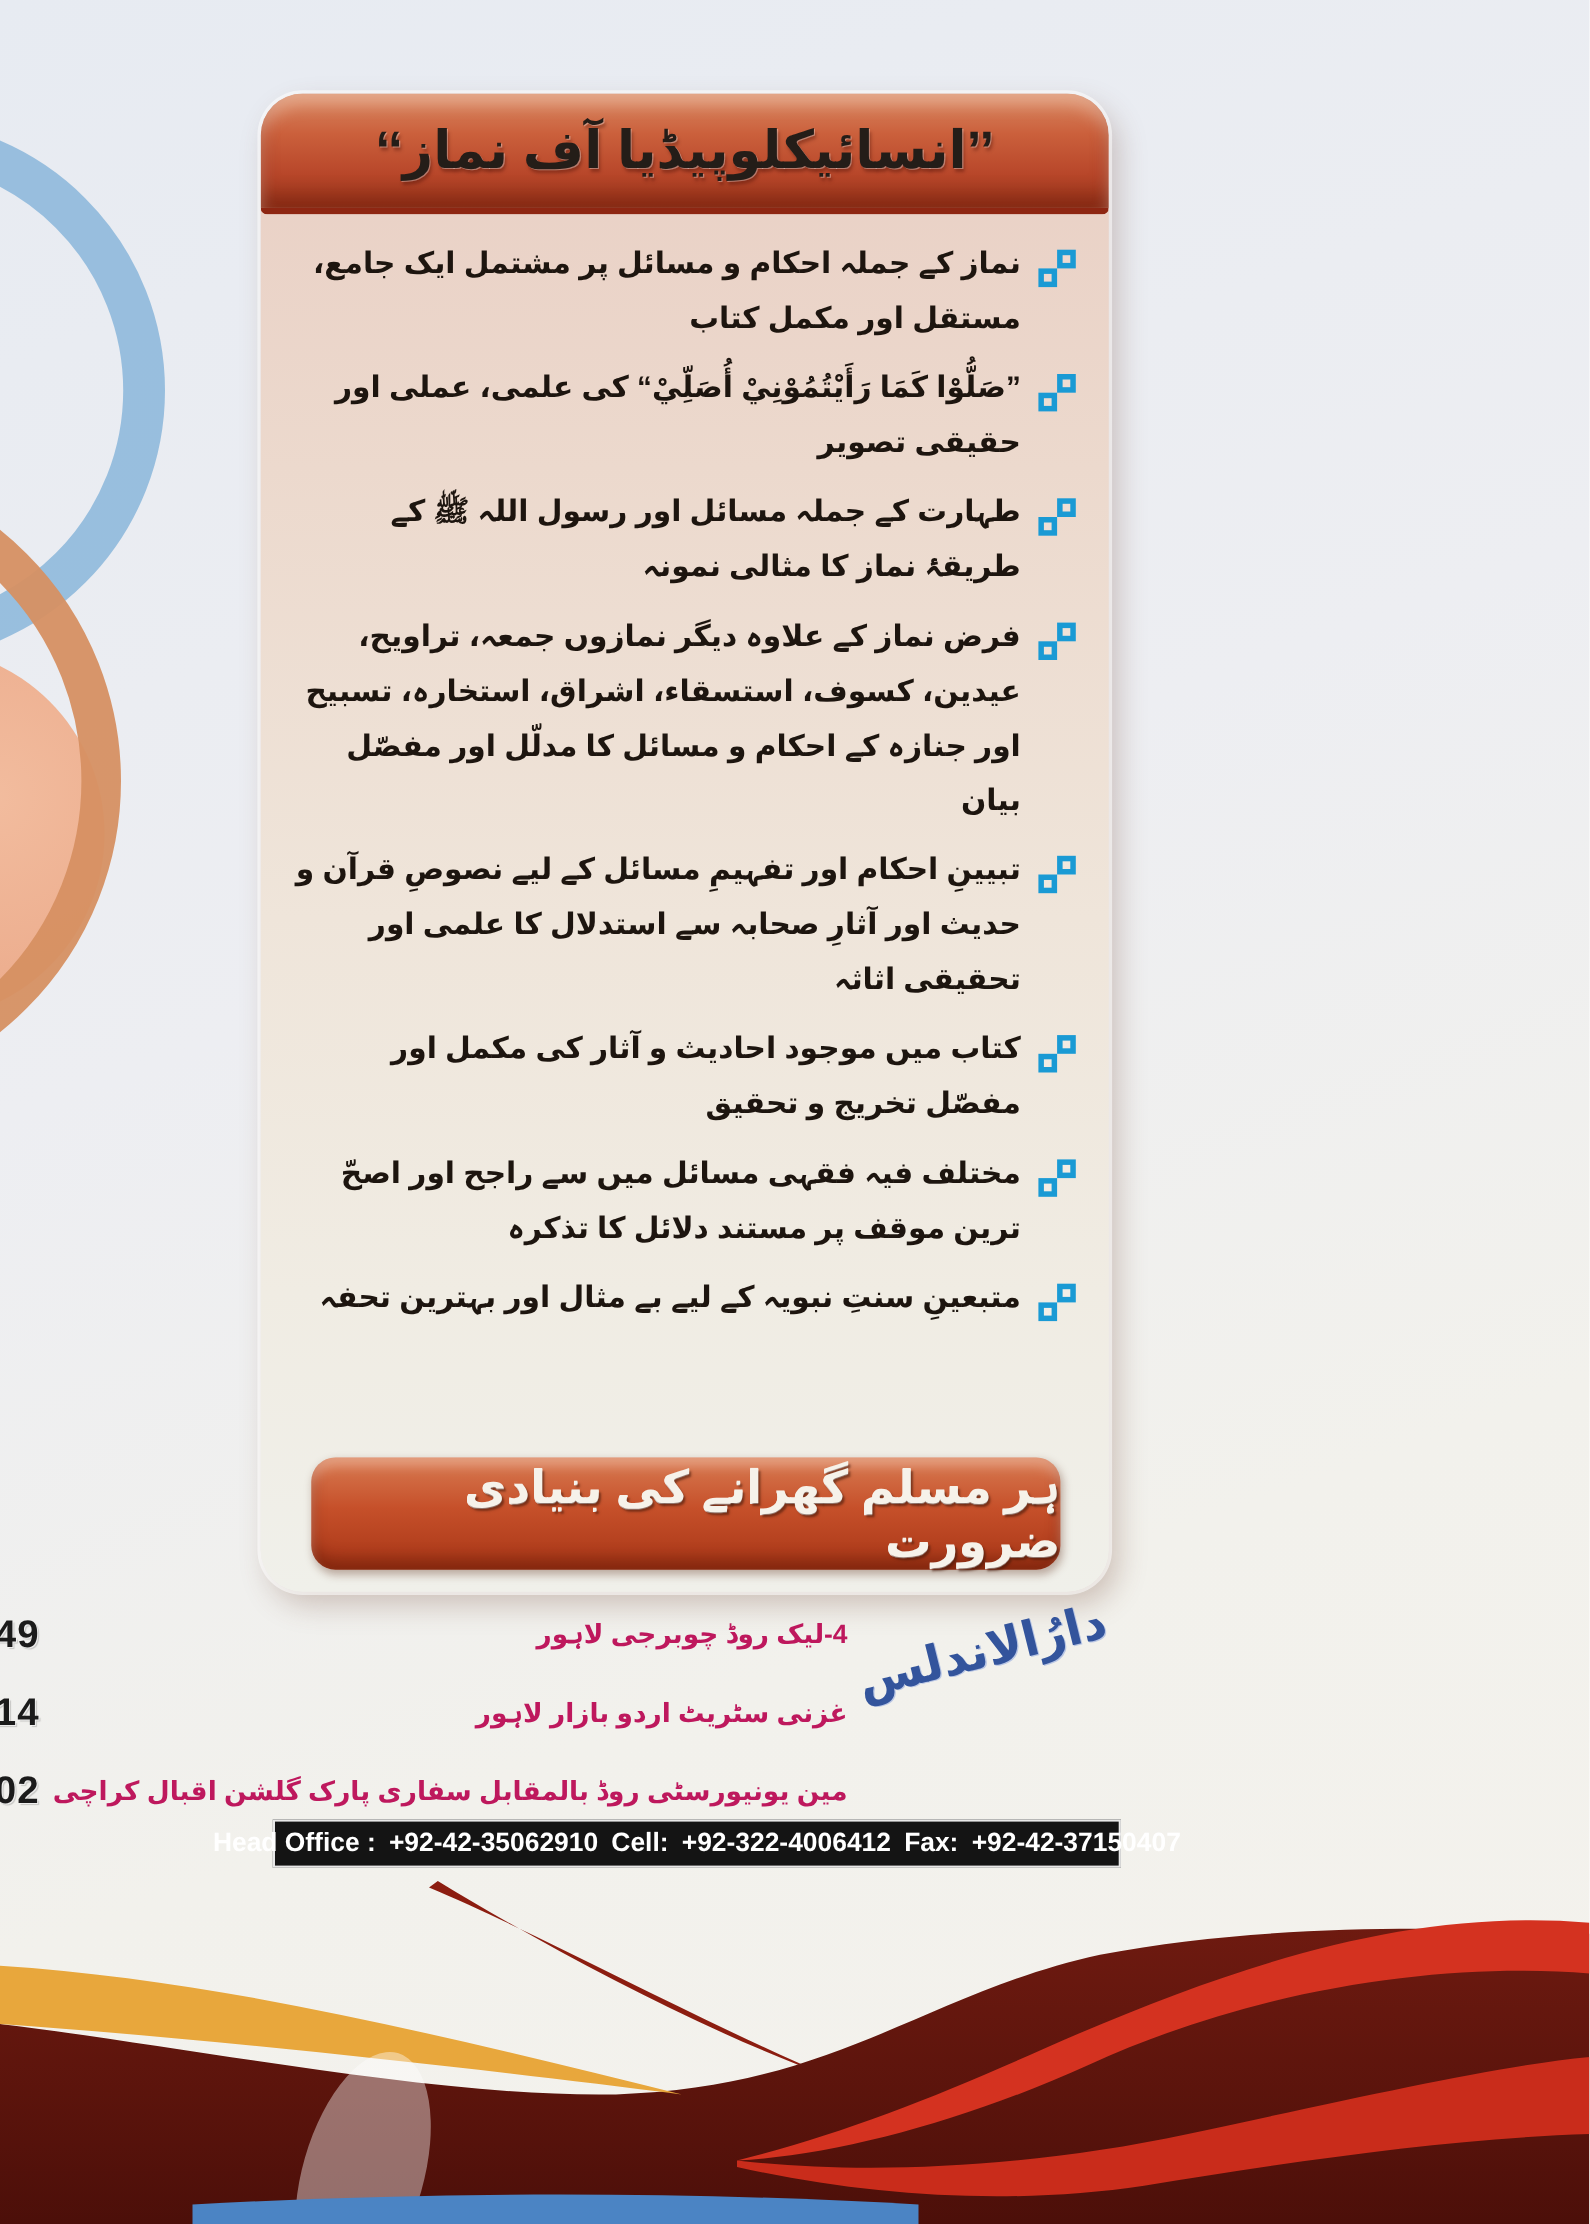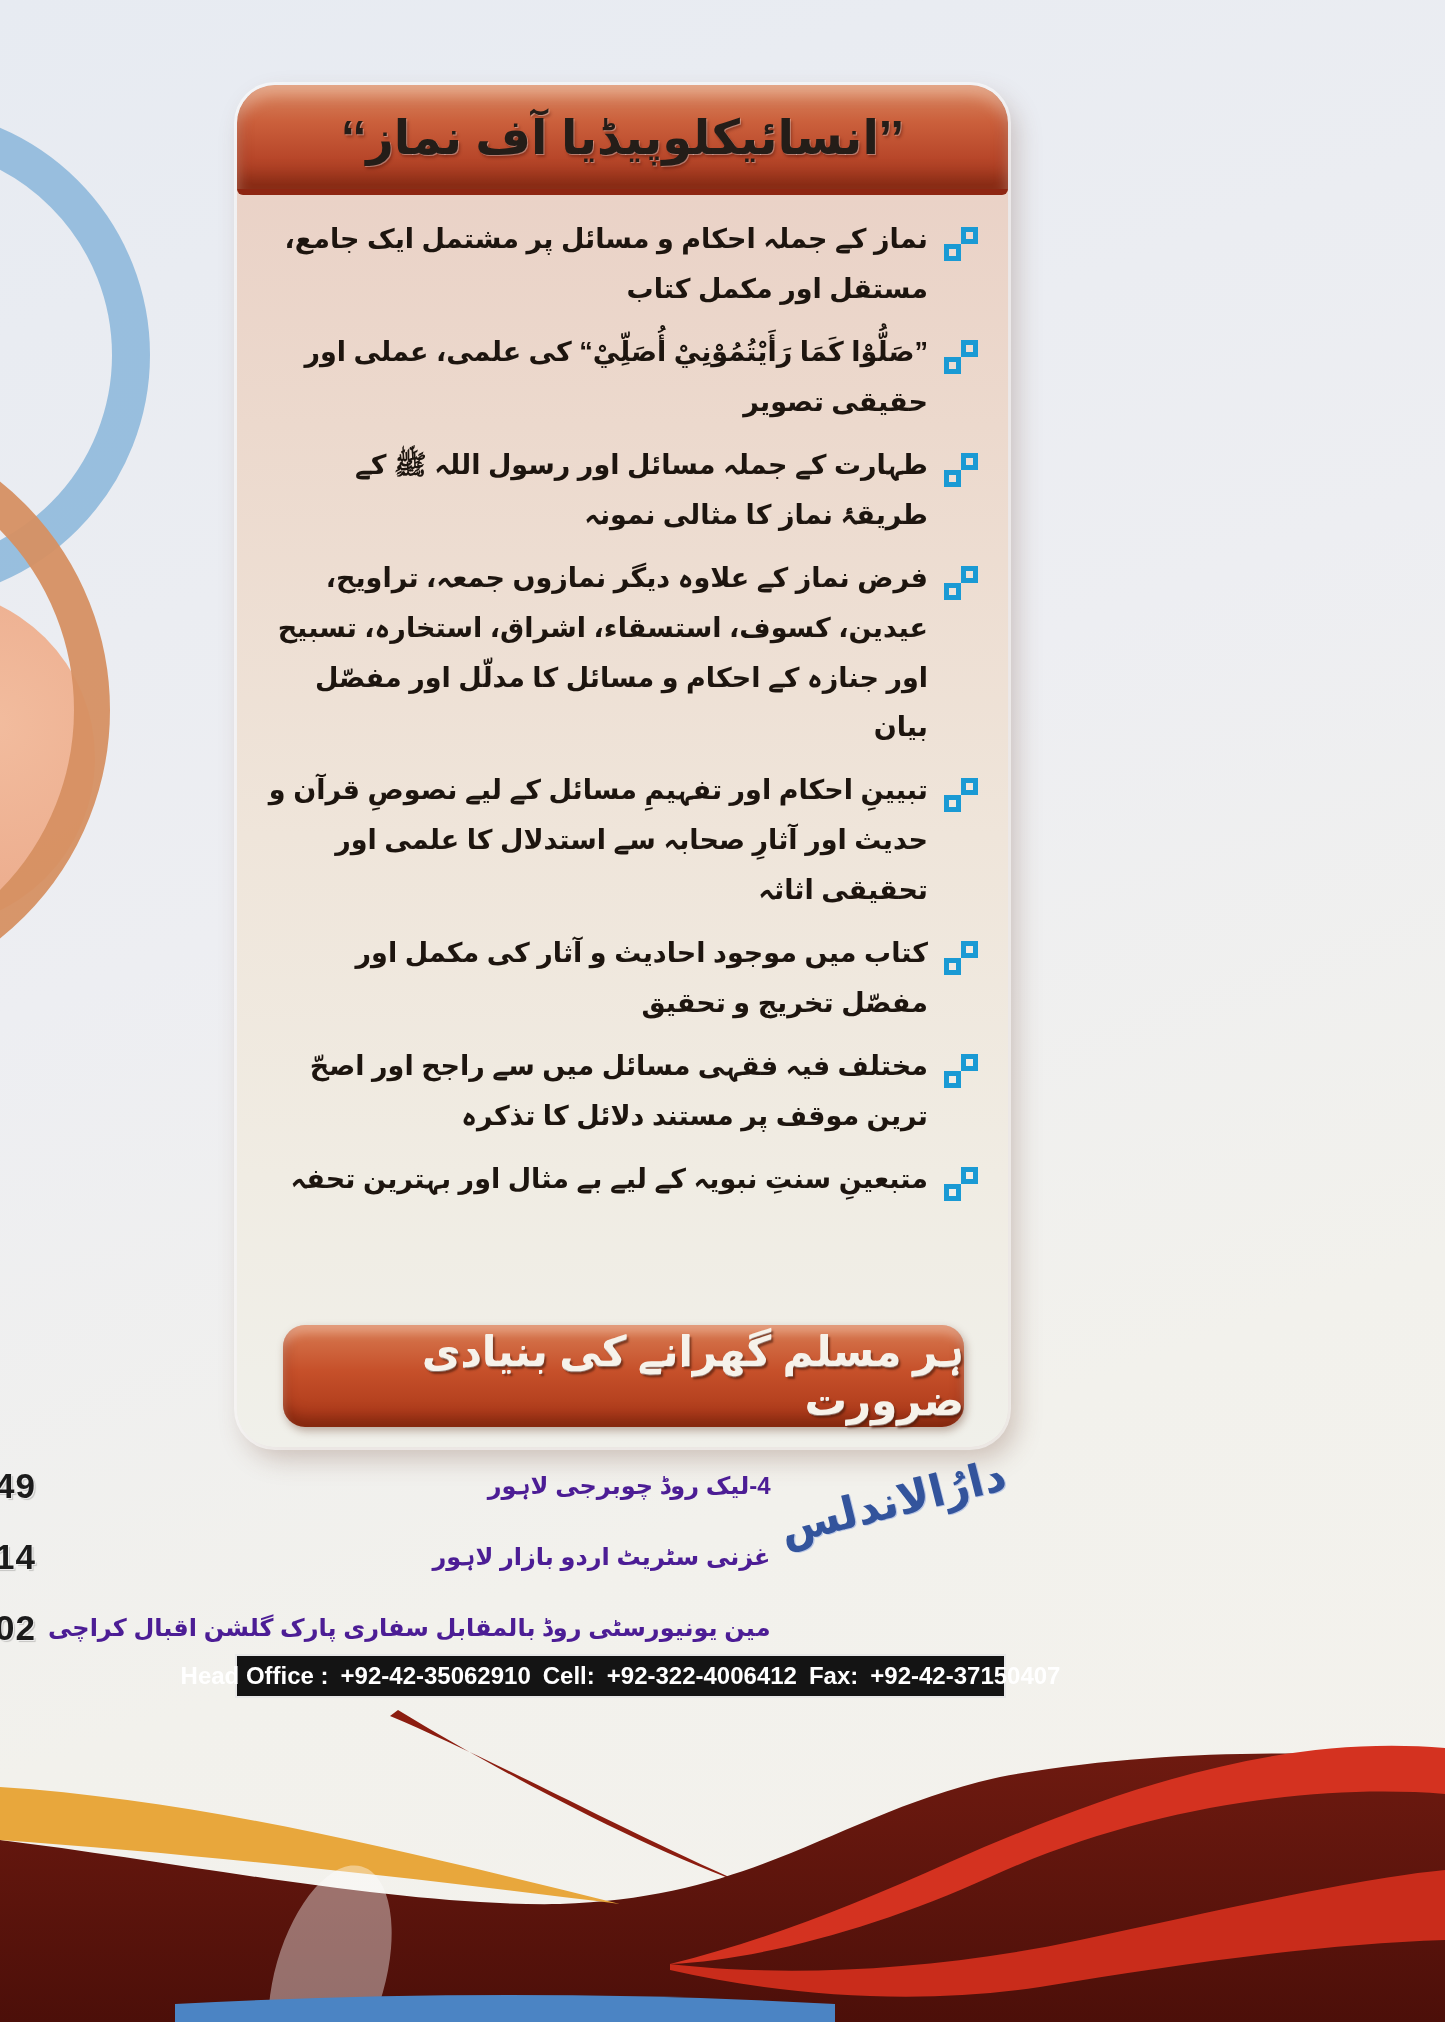--- a/index.html
+++ b/index.html
@@ -49,26 +49,26 @@
     text-shadow:2px 3px 2px rgba(70,25,10,.6), 0 1px 0 #fff;}
 
   
   .contact{position:absolute;left:237px;top:1462px;width:771px;height:188px;direction:rtl;
     display:flex;gap:6px;}
   .logo-col{flex:0 0 96px;display:flex;align-items:flex-start;justify-content:center;padding-top:16px;}
   .publisher-logo{direction:rtl;font-size:44px;font-weight:bold;color:#33549c;line-height:1.1;
     transform:rotate(-14deg);text-shadow:1px 1px 0 #b9c6e4;white-space:nowrap;}
   .contact-rows{flex:1;display:flex;flex-direction:column;justify-content:space-between;padding:4px 0 2px 0;}
   .contact-row{display:flex;align-items:center;justify-content:space-between;gap:12px;}
-  .contact-address{font-size:24px;font-weight:bold;color:#4c1d95;white-space:nowrap;}
+  .contact-address{font-size:24px;font-weight:bold;color:#be185d;white-space:nowrap;}
   .contact-phone{direction:ltr;font-size:35px;font-weight:bold;color:#1b1b1b;letter-spacing:1px;
     text-shadow:1px 1px 0 rgba(255,255,255,.7), 2px 2px 1px rgba(0,0,0,.18);white-space:nowrap;}
 
   
-  .office-bar{position:absolute;left:235px;top:1654px;width:771px;height:44px;background:#141414;
+  .office-bar{position:absolute;left:248px;top:1654px;width:771px;height:44px;background:#141414;
     border:2px solid #e8e8e8;box-sizing:border-box;display:flex;align-items:center;justify-content:center;
     gap:12px;color:#fff;font-size:24px;font-weight:bold;white-space:nowrap;}
   .office-bar span{display:inline-block;}
 
   
   .waves{position:absolute;left:0;bottom:0;width:1445px;height:330px;display:block;}
 </style>
 </head>
 <body>
 

